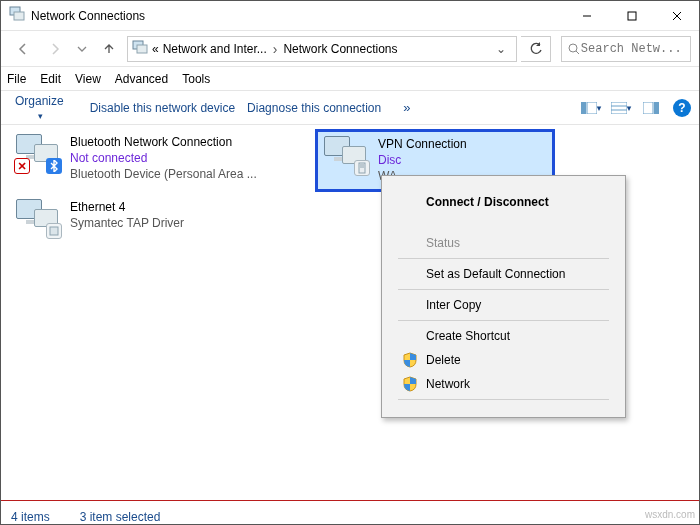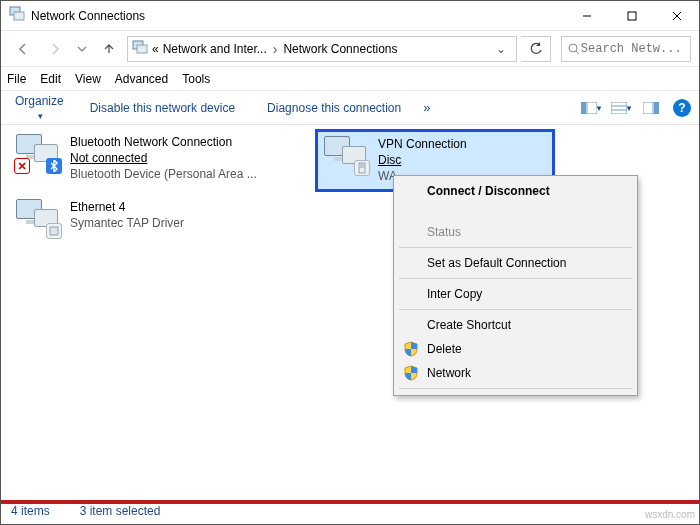--- a/index.html
+++ b/index.html
@@ -81,59 +81,59 @@
   .col { display:flex; flex-direction:column; gap:6px; }
   .conn {
     display:flex; align-items:flex-start; gap:10px;
     padding:4px 6px; width:290px;
     border:1px solid transparent;
   }
   .conn.sel { background:#cde8ff; border:3px solid #1d4ed8; }
   .conn .iconwrap { width:44px; height:44px; position:relative; }
   .conn .lines { display:flex; flex-direction:column; line-height:1.35; }
   .conn .lines .name { color:#000; }
-  .conn .lines .sub  { color:#000000;text-decoration:underline; }
+  .conn .lines .sub  { color:#6d28d9; }
   .conn .lines .dev  { color:#555; }
   
   .nic {
     width:44px; height:34px; position:relative;
   }
   .nic .screen { position:absolute; left:0; top:0; width:26px; height:20px; background:#cfe3f0; border:1px solid #6b8699; border-radius:2px; }
   .nic .screen::after { content:""; position:absolute; left:9px; top:20px; width:8px; height:4px; background:#cbd3d8; }
   .nic .cardbody { position:absolute; left:18px; top:10px; width:24px; height:18px; background:#e4ecef; border:1px solid #8ea3af; border-radius:2px; }
   .nic .badge { position:absolute; width:16px; height:16px; display:flex; align-items:center; justify-content:center; font-size:11px; border-radius:3px; }
   .nic .badge.bt { right:-2px; bottom:-6px; background:#2b7de9; color:#fff; }
   .nic .badge.x  { left:-2px; bottom:-6px; background:#fff; color:#c00; border:1px solid #c00; font-weight:bold; }
   .nic .badge.tap{ right:-2px; bottom:-6px; background:#f0f4f6; border:1px solid #aab7bf; }
   .nic .badge.srv{ right:-2px; bottom:-6px; background:#eef2f4; border:1px solid #aab7bf; }
   
   .ctx {
-    position:absolute; left:392px; top:174px; width:245px;
+    position:absolute; left:380px; top:174px; width:245px;
     background:#f2f2f2; border:1px solid #a0a0a0;
     box-shadow:2px 3px 5px rgba(0,0,0,.25);
-    padding:3px;
+    padding:14px;
     z-index:10;
   }
   .ctx .row {
     display:flex; align-items:center;
     height:24px; padding:0 10px 0 30px;
     color:#000;
     position:relative;
   }
   .ctx .row.disabled { color:#8a8a8a;margin-top:17px; }
   .ctx .row.bold { font-weight:600; }
   .ctx .row.hl { background:#dedede; }
   .ctx hr { border:none; border-top:1px solid #cfcfcf; margin:3px 2px; }
   .ctx .shield {
     position:absolute; left:6px; top:4px;
   }
   
   .status {
-    height:24px; border-top:4px solid #b91c1c;
-    display:flex; align-items:flex-start; gap:30px;
+    height:24px; border-top:1px solid #b91c1c;
+    display:flex; align-items:flex-end; gap:30px;
     padding:0 10px;
   }
   .status span { color:#1a4b8c; }
   .watermark { position:absolute; right:4px; bottom:4px; color:#bbb; font-size:10px;}
 </style>
 </head>
 <body>
 
 <div class="titlebar">
   <span>
@@ -226,21 +226,21 @@
 </div>
 
 <div class="cmdbar">
   <div class="cmd">
     <span>Organize</span>
       <span class="drop"></span>
   </div>
   <div class="cmd" style="margin-left:14px">
     <span>Disable this network device</span>
   </div>
-  <div class="cmd" style="margin-left:20px">
+  <div class="cmd" style="margin-left:0">
     <span>Diagnose this connection</span>
   </div>
   <div class="cmd chevmore" style="margin-left:10px"></div>
   <div class="spacer"></div>
   <div class="viewbtn">
     <svg width="16" height="12">
         <rect x="0" y="0" width="5" height="12" fill="#6aa0c8"></rect>
         <rect x="6" y="0" width="10" height="12" fill="none" stroke="#6aa0c8"></rect>
       </svg>
     <span style="font-size:9px;color:#1a4b8c">▾</span>

